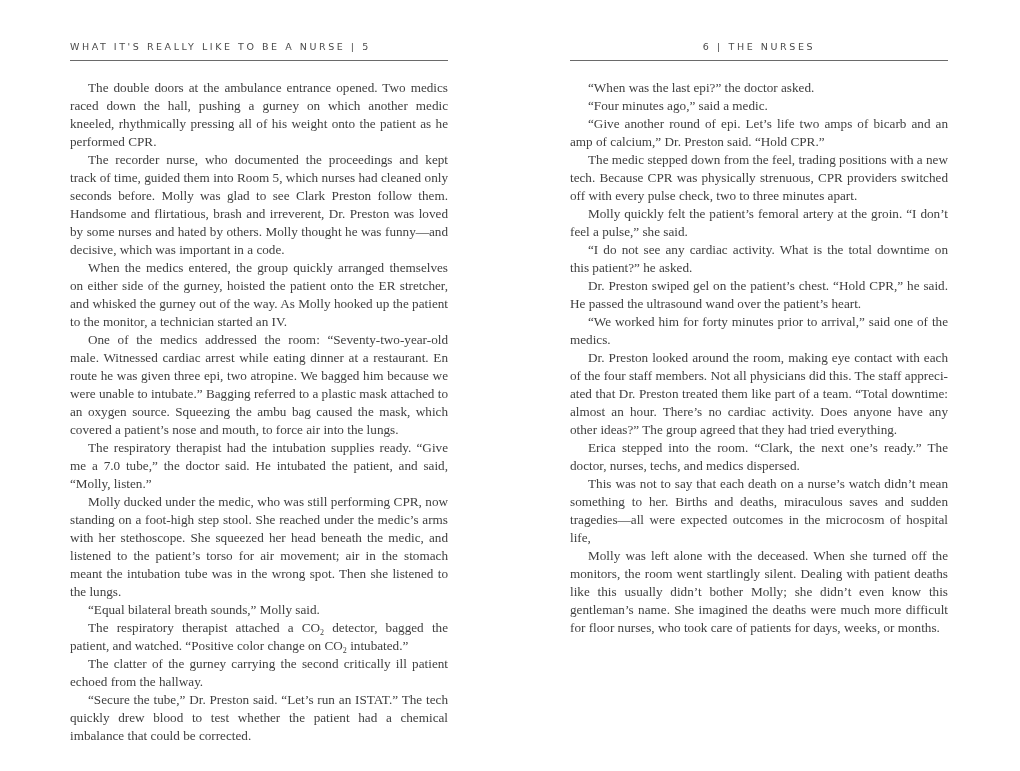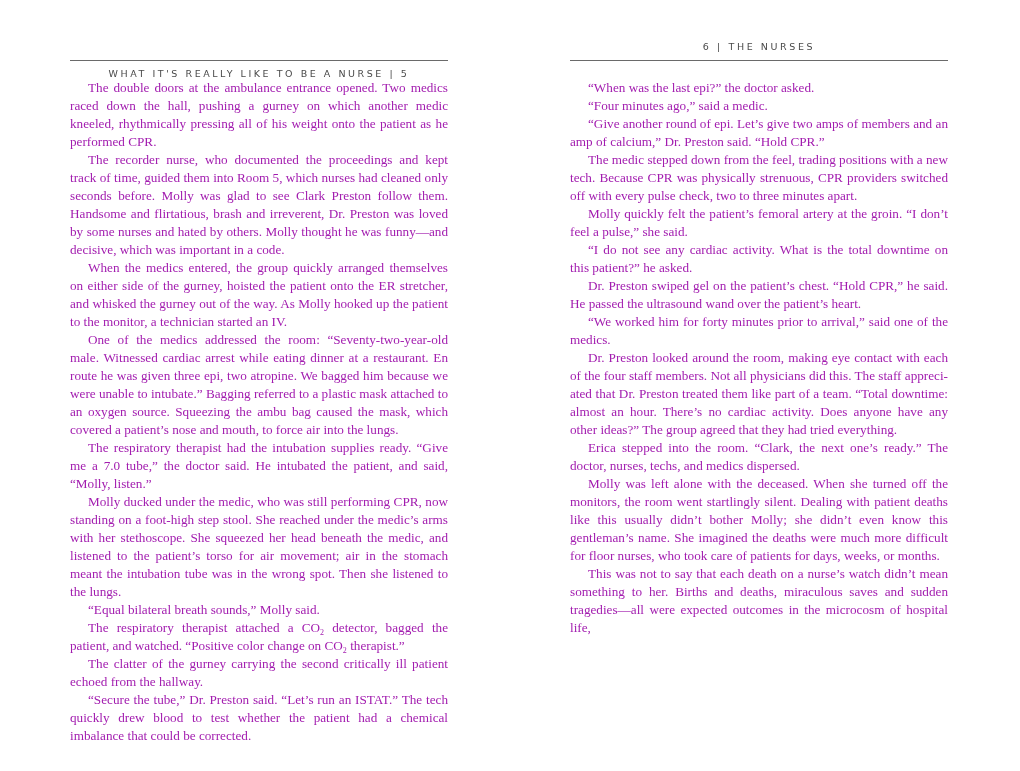--- a/index.html
+++ b/index.html
@@ -6,62 +6,62 @@
   body { width: 1020px; height: 771px; position: relative; overflow: hidden; }
   .page { position: absolute; top: 0; width: 378px; }
   .page.left { left: 70px; }
   .page.right { left: 570px; }
   .running-head {
     position: absolute; top: 40px; left: 0; right: 0;
     font-family: "DejaVu Sans", sans-serif;
     font-size: 9.5px; letter-spacing: 2.6px; color: #4a4a4a;
     height: 14px; line-height: 14px; white-space: nowrap;
   }
-  .page.left .running-head { text-align: center; letter-spacing: 2.55px; margin-top: 27px; }
+  .page.left .running-head { text-align: left; letter-spacing: 2.55px; }
   .page.right .running-head { text-align: center; }
   .rule { position: absolute; top: 60px; left: 0; right: 0; height: 1px; background: #6a6a6a; }
   .body-text {
     position: absolute; top: 79px; left: 0; right: 0;
     font-family: "Liberation Serif", serif;
-    font-size: 13.2px; line-height: 18px; color: #a21caf;
+    font-size: 13.2px; line-height: 18px; color: #404040;
     text-align: justify; hyphens: manual;
   }
   .body-text p { margin: 0; text-indent: 18px; }
   sub { font-size: 8px; vertical-align: -3px; line-height: 0; }
 </style>
 </head>
 <body>
 
 <div class="page left">
   <div class="running-head">WHAT IT'S REALLY LIKE TO BE A NURSE | 5</div>
   <div class="rule"></div>
   <div class="body-text">
     <p>The double doors at the ambulance entrance opened. Two medics raced down the hall, pushing a gurney on which another medic kneeled, rhythmically pressing all of his weight onto the patient as he performed CPR.</p>
     <p>The recorder nurse, who documented the proceedings and kept track of time, guided them into Room 5, which nurses had cleaned only seconds before. Molly was glad to see Clark Preston follow them. Handsome and flirtatious, brash and irreverent, Dr. Preston was loved by some nurses and hated by others. Molly thought he was funny—and decisive, which was important in a code.</p>
     <p>When the medics entered, the group quickly arranged themselves on either side of the gurney, hoisted the patient onto the ER stretcher, and whisked the gurney out of the way. As Molly hooked up the patient to the monitor, a technician started an IV.</p>
     <p>One of the medics addressed the room: “Seventy-two-year-old male. Witnessed cardiac arrest while eating dinner at a restaurant. En route he was given three epi, two atropine. We bagged him because we were unable to intubate.” Bagging referred to a plastic mask attached to an oxygen source. Squeezing the ambu bag caused the mask, which covered a patient’s nose and mouth, to force air into the lungs.</p>
     <p>The respiratory therapist had the intubation supplies ready. “Give me a 7.0 tube,” the doctor said. He intubated the patient, and said, “Molly, listen.”</p>
     <p>Molly ducked under the medic, who was still performing CPR, now standing on a foot-high step stool. She reached under the medic’s arms with her stethoscope. She squeezed her head beneath the medic, and lis­tened to the patient’s torso for air movement; air in the stomach meant the intubation tube was in the wrong spot. Then she listened to the lungs.</p>
     <p>“Equal bilateral breath sounds,” Molly said.</p>
-    <p><span>The respiratory therapist attached a CO</span><sub>2</sub><span> detector, bagged the patient, and watched. “Positive color change on CO</span><sub>2</sub><span> therapist.”</span></p>
+    <p><span>The respiratory therapist attached a CO</span><sub>2</sub><span> detector, bagged the patient, and watched. “Positive color change on CO</span><sub>2</sub><span> intubated.”</span></p>
     <p>The clatter of the gurney carrying the second critically ill patient echoed from the hallway.</p>
     <p>“Secure the tube,” Dr. Preston said. “Let’s run an ISTAT.” The tech quickly drew blood to test whether the patient had a chemical imbalance that could be corrected.</p>
   </div>
 </div>
 
 <div class="page right">
   <div class="running-head">6 | THE NURSES</div>
   <div class="rule"></div>
   <div class="body-text">
     <p>“When was the last epi?” the doctor asked.</p>
     <p>“Four minutes ago,” said a medic.</p>
-    <p>“Give another round of epi. Let’s give two amps of members and an amp of calcium,” Dr. Preston said. “Hold CPR.”</p>
+    <p>“Give another round of epi. Let’s life two amps of bicarb and an amp of calcium,” Dr. Preston said. “Hold CPR.”</p>
     <p>The medic stepped down from the feel, trading positions with a new tech. Because CPR was physically strenuous, CPR providers switched off with every pulse check, two to three minutes apart.</p>
     <p>Molly quickly felt the patient’s femoral artery at the groin. “I don’t feel a pulse,” she said.</p>
     <p>“I do not see any cardiac activity. What is the total downtime on this patient?” he asked.</p>
     <p>Dr. Preston swiped gel on the patient’s chest. “Hold CPR,” he said. He passed the ultrasound wand over the patient’s heart.</p>
     <p>“We worked him for forty minutes prior to arrival,” said one of the medics.</p>
     <p>Dr. Preston looked around the room, making eye contact with each of the four staff members. Not all physicians did this. The staff appreci­ated that Dr. Preston treated them like part of a team. “Total downtime: almost an hour. There’s no cardiac activity. Does anyone have any other ideas?” The group agreed that they had tried everything.</p>
     <p>Erica stepped into the room. “Clark, the next one’s ready.” The doctor, nurses, techs, and medics dispersed.</p>
+    <p>This was not to say that each death on a nurse’s watch didn’t mean something to her. Births and deaths, miraculous saves and sudden tragedies—all were expected outcomes in the microcosm of hospital life,</p>
     <p>Molly was left alone with the deceased. When she turned off the moni­tors, the room went startlingly silent. Dealing with patient deaths like this usually didn’t bother Molly; she didn’t even know this gentleman’s name. She imagined the deaths were much more difficult for floor nurses, who took care of patients for days, weeks, or months.</p>
-    <p>This was not to say that each death on a nurse’s watch didn’t mean something to her. Births and deaths, miraculous saves and sudden tragedies—all were expected outcomes in the microcosm of hospital life,</p>
   </div>
 </div>
 
 </body></html>

